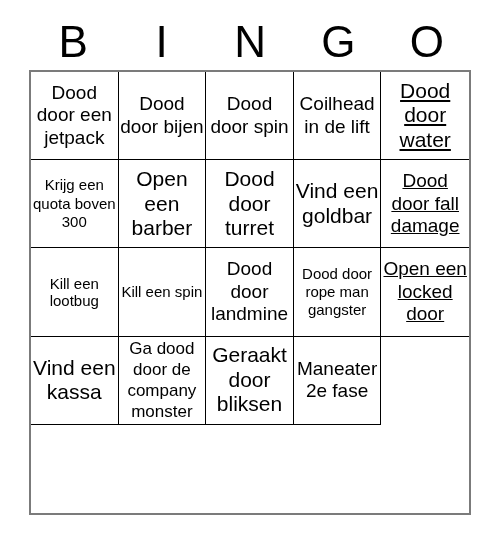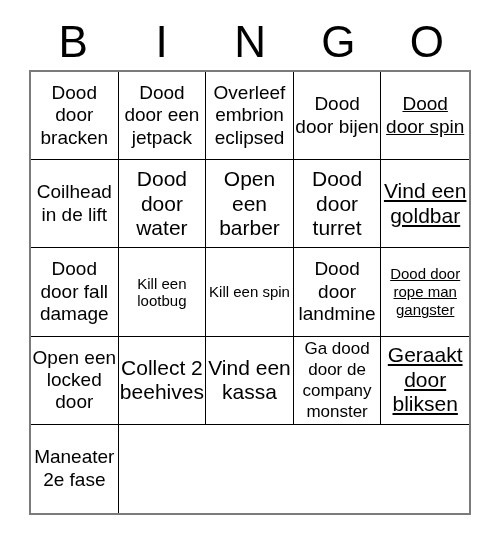--- a/index.html
+++ b/index.html
@@ -88,39 +88,36 @@
   <div class="header-row">
       <div class="header-cell">B</div>
       <div class="header-cell">I</div>
       <div class="header-cell">N</div>
       <div class="header-cell">G</div>
       <div class="header-cell">O</div>
     </div>
 
   <div class="grid">
       <div class="cell fs-md">
-        <span>Dood door bracken</span>
-      </div>
-      <div class="cell fs-md">
         <span>Dood door een jetpack</span>
-      </div>
-      <div class="cell fs-md">
-        <span>Overleef embrion eclipsed</span>
       </div>
       <div class="cell fs-md">
         <span>Dood door bijen</span>
       </div>
       <div class="cell fs-md">
         <span>Dood door spin</span>
       </div>
       <div class="cell fs-md">
         <span>Coilhead in de lift</span>
       </div>
       <div class="cell fs-lg">
         <span>Dood door water</span>
+      </div>
+      <div class="cell fs-sm">
+        <span>Krijg een quota boven 300</span>
       </div>
       <div class="cell fs-lg">
         <span>Open een barber</span>
       </div>
       <div class="cell fs-lg">
         <span>Dood door turret</span>
       </div>
       <div class="cell fs-lg">
         <span>Vind een goldbar</span>
       </div>
@@ -136,23 +133,20 @@
       <div class="cell fs-md">
         <span>Dood door landmine</span>
       </div>
       <div class="cell fs-sm">
         <span>Dood door rope man gangster</span>
       </div>
       <div class="cell fs-md">
         <span>Open een locked door</span>
       </div>
       <div class="cell fs-lg">
-        <span>Collect 2 beehives</span>
-      </div>
-      <div class="cell fs-lg">
         <span>Vind een kassa</span>
       </div>
       <div class="cell fs-xs">
         <span>Ga dood door de company monster</span>
       </div>
       <div class="cell fs-lg">
         <span>Geraakt door bliksen</span>
       </div>
       <div class="cell fs-md">
         <span>Maneater 2e fase</span>

